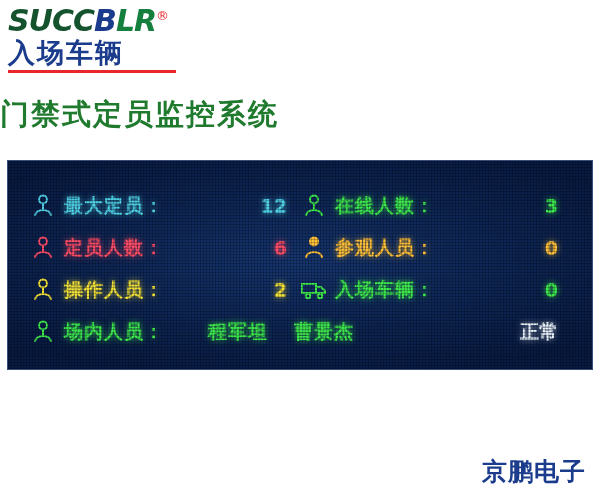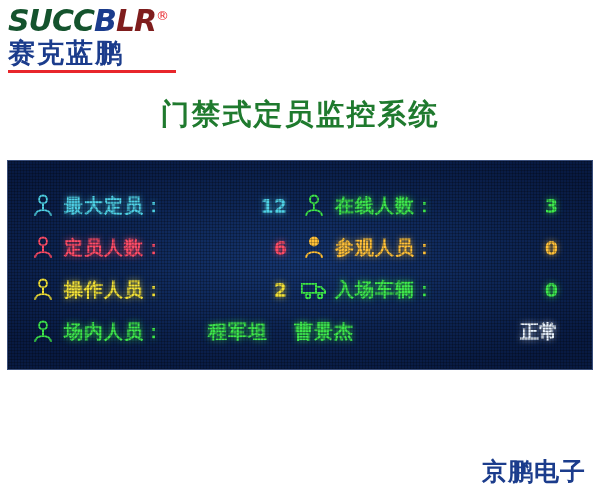--- a/index.html
+++ b/index.html
@@ -26,21 +26,21 @@
     font-family: "DejaVu Sans", "Liberation Sans", sans-serif;
     font-weight: bold;
     font-style: italic;
     font-size: 30px;
     letter-spacing: -1px;
     line-height: 1;
     display: inline-block;
   }
   #logo-latin .c-succ { color: #14532d; }
   #logo-latin .c-b { color: #1B3C8C; }
-  #logo-latin .c-lr { color: #7f1d1d; text-align: center; }
+  #logo-latin .c-lr { color: #15803d; text-align: center; }
   #logo-reg {
     font-size: 13px;
     color: #E8262B;
     vertical-align: super;
     font-style: normal;
     font-weight: normal;
   }
   #logo-cn {
     font-family: "DejaVu Sans", "Liberation Sans", sans-serif;
     font-weight: bold;
@@ -56,21 +56,20 @@
     background: #E8262B;
     margin-top: 2px;
   }
 
   
   #main-title {
     position: absolute;
     top: 95px;
     left: 0;
     width: 600px;
-    text-align: center;
     font-family: "DejaVu Sans", "Liberation Sans", sans-serif;
     font-weight: bold;
     font-size: 29px;
     color: #1F7A2E;
     letter-spacing: 2px;
   }
 
   
   #led-panel {
     position: absolute;
@@ -178,21 +177,21 @@
     font-size: 25px;
     color: #1B3C8C;
     letter-spacing: 1px;
   }
 </style>
 </head>
 <body>
 
 <div id="logo-block">
   <div id="logo-latin"><span class="c-succ">SUCC</span><span class="c-b">B</span><span class="c-lr">LR</span><span id="logo-reg">®</span></div>
-  <div id="logo-cn">赛克蓝鹏</div>
+  <div id="logo-cn">入场车辆</div>
   <div id="logo-underline"></div>
 </div>
 
 <div id="main-title">门禁式定员监控系统</div>
 
 <div id="led-panel">
   <div class="led-rows">
 
     <div class="led-row">
       <div class="half">

